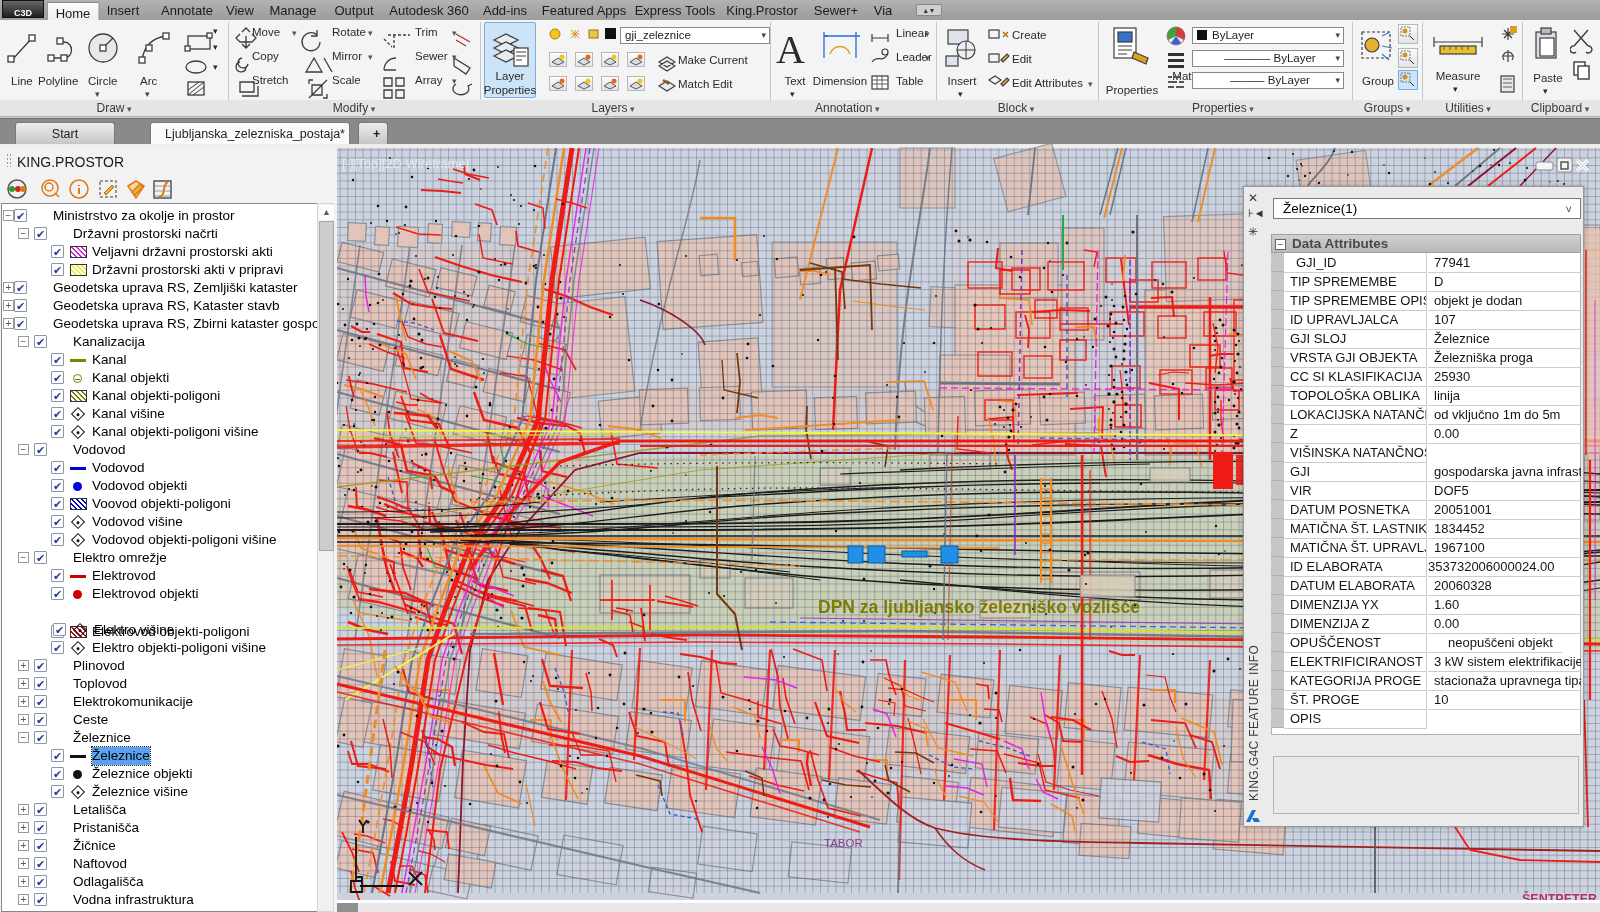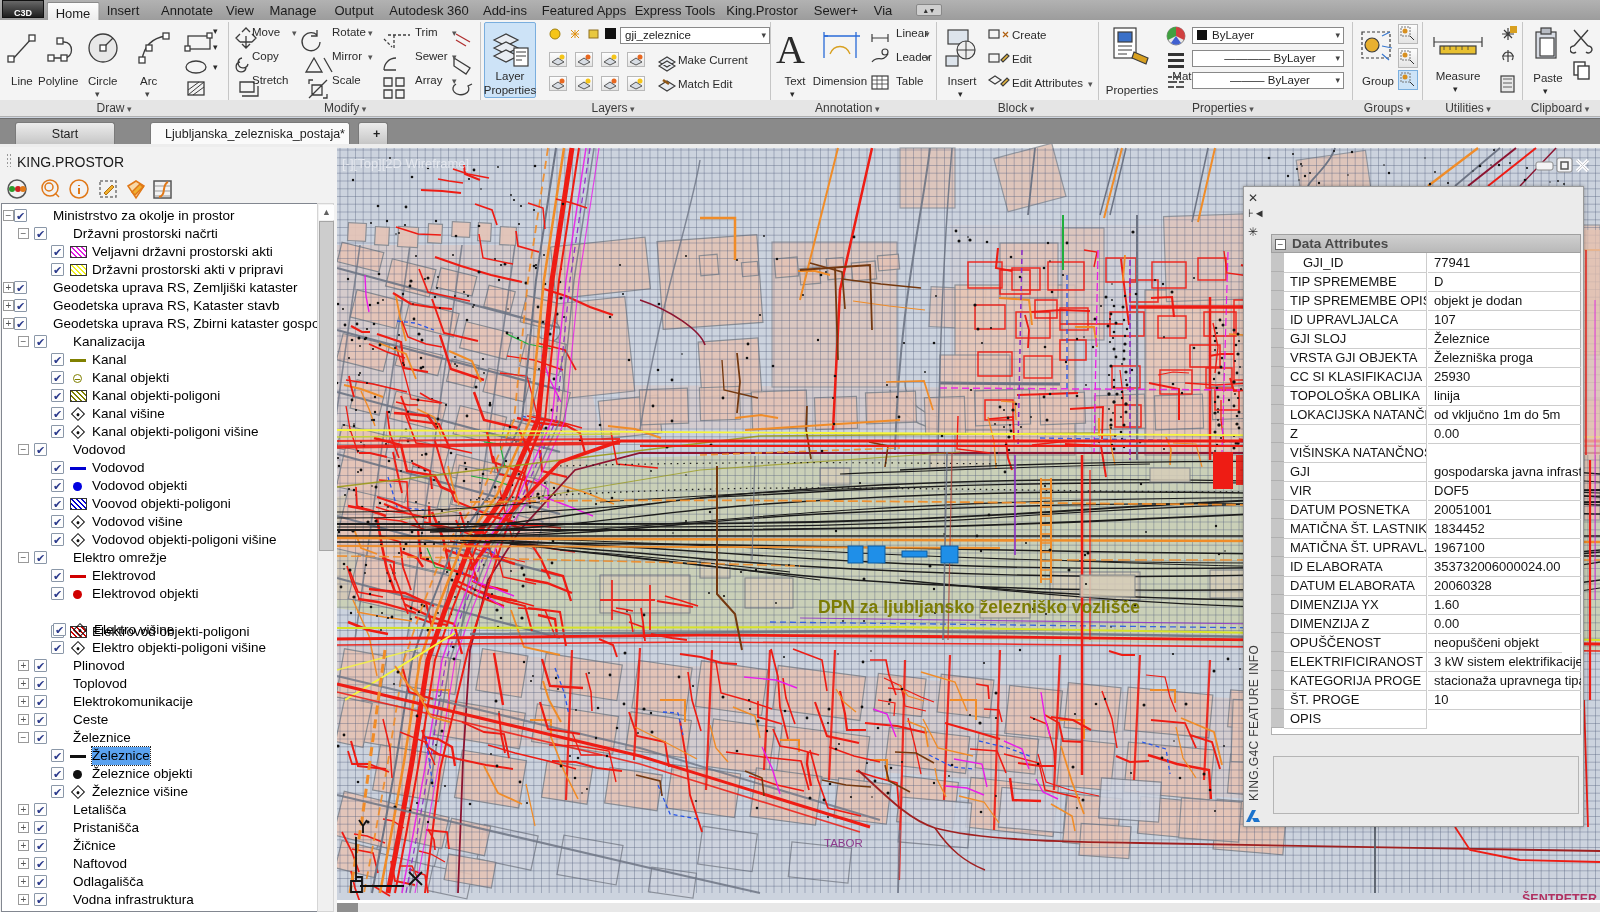--- a/index.html
+++ b/index.html
@@ -58,21 +58,21 @@
 <div class="psep" style="left:228px"></div>
 <div class="psep" style="left:480px"></div>
 <div class="psep" style="left:770px"></div>
 <div class="psep" style="left:936px"></div>
 <div class="psep" style="left:1098px"></div>
 <div class="psep" style="left:1352px"></div>
 <div class="psep" style="left:1422px"></div>
 <div class="psep" style="left:1522px"></div>
 <div id="plabels" class="abs"></div>
 <div class="plab" style="left:84px;width:60px;text-align:center">Draw</div>
-<div class="plab" style="left:324px;width:60px;text-align:left">Modify</div>
+<div class="plab" style="left:324px;width:60px;text-align:center">Modify</div>
 <div class="plab" style="left:583px;width:60px;text-align:center">Layers</div>
 <div class="plab" style="left:815px;width:60px;text-align:center">Annotation</div>
 <div class="plab" style="left:986px;width:60px;text-align:center">Block</div>
 <div class="plab" style="left:1192px;width:60px;text-align:center">Properties</div>
 <div class="plab" style="left:1357px;width:60px;text-align:center">Groups</div>
 <div class="plab" style="left:1438px;width:60px;text-align:center">Utilities</div>
 <div class="plab" style="left:1530px;width:60px;text-align:center">Clipboard</div>
 <svg class="abs" style="left:0;top:20px" width="228" height="80" viewBox="0 0 228 80">
 <g stroke="#3c3c3c" fill="none" stroke-width="1.3">
 <path d="M 12 40 L 32 18"></path>
@@ -1902,24 +1902,25 @@
 </div>
 <div id="rpanel" class="abs">
 <div style="position:absolute;left:4px;top:4px;font-size:12px;color:#333">✕</div>
 <div style="position:absolute;left:4px;top:20px;font-size:11px;color:#333">⊦◄</div>
 <div style="position:absolute;left:4px;top:38px;font-size:12px;color:#333">✳</div>
 <div id="vtext">KING.G4C FEATURE INFO</div>
 <svg style="position:absolute;left:2px;top:622px" width="16" height="14">
       <path d="M 0 13 L 6 1 L 10 1 L 4 13 Z" fill="#1a72cc"></path>
       <path d="M 6 9 L 12 9 L 14 13 L 8 13 Z" fill="#1a72cc"></path>
     </svg>
+<div style="position:absolute;left:29px;top:11px;width:308px;height:21px;background:#fff;border:1px solid #7a7a7a;font-size:13.5px;line-height:20px;padding-left:9px">Železnice(1)<span style="position:absolute;right:8px;top:0;color:#444;font-size:11px">˅</span></div>
 <div style="position:absolute;left:27px;top:47px;width:310px;height:501px;background:#fff;border:1px solid #b0b0b0"></div>
 <div style="position:absolute;left:27px;top:47px;width:310px;height:19px;background:linear-gradient(#cfcfcf,#b9b9b9);border:1px solid #a0a0a0;font-size:13.5px;font-weight:bold;color:#4a4a4a;line-height:18px"><span style="position:absolute;left:3px;top:4px;width:11px;height:11px;background:#fff;border:1px solid #666;font-size:10px;line-height:9px;text-align:center;font-weight:normal">−</span><span style="margin-left:20px">Data Attributes</span></div>
 <div style="position:absolute;left:27px;top:66px;width:13px;height:19px;background:#c6c6c6;border-bottom:1px solid #b0b0b0"></div>
-<div class="attrow" style="left:40px;top:66px;width:143px;border-bottom:1px solid #cdcdcd;border-right:1px solid #cdcdcd;padding-left:19px">GJI_ID</div>
+<div class="attrow" style="left:40px;top:66px;width:143px;border-bottom:1px solid #cdcdcd;border-right:1px solid #cdcdcd;padding-left:12px">GJI_ID</div>
 <div class="attrow" style="left:184px;top:66px;width:153px;border-bottom:1px solid #cdcdcd;padding-left:6px">77941</div>
 <div style="position:absolute;left:27px;top:85px;width:13px;height:19px;background:#c6c6c6;border-bottom:1px solid #b0b0b0"></div>
 <div class="attrow" style="left:40px;top:85px;width:143px;border-bottom:1px solid #cdcdcd;border-right:1px solid #cdcdcd;padding-left:6px">TIP SPREMEMBE</div>
 <div class="attrow" style="left:184px;top:85px;width:153px;border-bottom:1px solid #cdcdcd;padding-left:6px">D</div>
 <div style="position:absolute;left:27px;top:104px;width:13px;height:19px;background:#c6c6c6;border-bottom:1px solid #b0b0b0"></div>
 <div class="attrow" style="left:40px;top:104px;width:143px;border-bottom:1px solid #cdcdcd;border-right:1px solid #cdcdcd;padding-left:6px">TIP SPREMEMBE OPIS</div>
 <div class="attrow" style="left:184px;top:104px;width:153px;border-bottom:1px solid #cdcdcd;padding-left:6px">objekt je dodan</div>
 <div style="position:absolute;left:27px;top:123px;width:13px;height:19px;background:#c6c6c6;border-bottom:1px solid #b0b0b0"></div>
 <div class="attrow" style="left:40px;top:123px;width:143px;border-bottom:1px solid #cdcdcd;border-right:1px solid #cdcdcd;padding-left:6px">ID UPRAVLJALCA</div>
 <div class="attrow" style="left:184px;top:123px;width:153px;border-bottom:1px solid #cdcdcd;padding-left:6px">107</div>
@@ -1954,33 +1955,33 @@
 <div class="attrow" style="left:40px;top:313px;width:143px;border-bottom:1px solid #cdcdcd;border-right:1px solid #cdcdcd;padding-left:6px">DATUM POSNETKA</div>
 <div class="attrow" style="left:184px;top:313px;width:153px;border-bottom:1px solid #cdcdcd;padding-left:6px">20051001</div>
 <div style="position:absolute;left:27px;top:332px;width:13px;height:19px;background:#c6c6c6;border-bottom:1px solid #b0b0b0"></div>
 <div class="attrow" style="left:40px;top:332px;width:143px;border-bottom:1px solid #cdcdcd;border-right:1px solid #cdcdcd;padding-left:6px">MATIČNA ŠT. LASTNIKA</div>
 <div class="attrow" style="left:184px;top:332px;width:153px;border-bottom:1px solid #cdcdcd;padding-left:6px">1834452</div>
 <div style="position:absolute;left:27px;top:351px;width:13px;height:19px;background:#c6c6c6;border-bottom:1px solid #b0b0b0"></div>
 <div class="attrow" style="left:40px;top:351px;width:143px;border-bottom:1px solid #cdcdcd;border-right:1px solid #cdcdcd;padding-left:6px">MATIČNA ŠT. UPRAVLJALCA</div>
 <div class="attrow" style="left:184px;top:351px;width:153px;border-bottom:1px solid #cdcdcd;padding-left:6px">1967100</div>
 <div style="position:absolute;left:27px;top:370px;width:13px;height:19px;background:#c6c6c6;border-bottom:1px solid #b0b0b0"></div>
 <div class="attrow" style="left:40px;top:370px;width:143px;border-bottom:1px solid #cdcdcd;border-right:1px solid #cdcdcd;padding-left:6px">ID ELABORATA</div>
-<div class="attrow" style="left:184px;top:370px;width:153px;border-bottom:1px solid #cdcdcd;padding-left:6px">353732006000024.00</div>
+<div class="attrow" style="left:184px;top:370px;width:153px;border-bottom:1px solid #cdcdcd;">353732006000024.00</div>
 <div style="position:absolute;left:27px;top:389px;width:13px;height:19px;background:#c6c6c6;border-bottom:1px solid #b0b0b0"></div>
 <div class="attrow" style="left:40px;top:389px;width:143px;border-bottom:1px solid #cdcdcd;border-right:1px solid #cdcdcd;padding-left:6px">DATUM ELABORATA</div>
 <div class="attrow" style="left:184px;top:389px;width:153px;border-bottom:1px solid #cdcdcd;padding-left:6px">20060328</div>
 <div style="position:absolute;left:27px;top:408px;width:13px;height:19px;background:#c6c6c6;border-bottom:1px solid #b0b0b0"></div>
 <div class="attrow" style="left:40px;top:408px;width:143px;border-bottom:1px solid #cdcdcd;border-right:1px solid #cdcdcd;padding-left:6px">DIMENZIJA YX</div>
 <div class="attrow" style="left:184px;top:408px;width:153px;border-bottom:1px solid #cdcdcd;padding-left:6px">1.60</div>
 <div style="position:absolute;left:27px;top:427px;width:13px;height:19px;background:#c6c6c6;border-bottom:1px solid #b0b0b0"></div>
 <div class="attrow" style="left:40px;top:427px;width:143px;border-bottom:1px solid #cdcdcd;border-right:1px solid #cdcdcd;padding-left:6px">DIMENZIJA Z</div>
 <div class="attrow" style="left:184px;top:427px;width:153px;border-bottom:1px solid #cdcdcd;padding-left:6px">0.00</div>
 <div style="position:absolute;left:27px;top:446px;width:13px;height:19px;background:#c6c6c6;border-bottom:1px solid #b0b0b0"></div>
 <div class="attrow" style="left:40px;top:446px;width:143px;border-bottom:1px solid #cdcdcd;border-right:1px solid #cdcdcd;padding-left:6px">OPUŠČENOST</div>
-<div class="attrow" style="left:184px;top:446px;width:134px;border-bottom:1px solid #cdcdcd;padding-left:6px">neopuščeni objekt</div>
+<div class="attrow" style="left:184px;top:446px;width:134px;border-bottom:1px solid #cdcdcd;padding-left:20px">neopuščeni objekt</div>
 <div style="position:absolute;left:27px;top:465px;width:13px;height:19px;background:#c6c6c6;border-bottom:1px solid #b0b0b0"></div>
 <div class="attrow" style="left:40px;top:465px;width:143px;border-bottom:1px solid #cdcdcd;border-right:1px solid #cdcdcd;padding-left:6px">ELEKTRIFICIRANOST PROGE</div>
 <div class="attrow" style="left:184px;top:465px;width:153px;border-bottom:1px solid #cdcdcd;padding-left:6px">3 kW sistem elektrifikacije</div>
 <div style="position:absolute;left:27px;top:484px;width:13px;height:19px;background:#c6c6c6;border-bottom:1px solid #b0b0b0"></div>
 <div class="attrow" style="left:40px;top:484px;width:143px;border-bottom:1px solid #cdcdcd;border-right:1px solid #cdcdcd;padding-left:6px">KATEGORIJA PROGE</div>
 <div class="attrow" style="left:184px;top:484px;width:153px;border-bottom:1px solid #cdcdcd;padding-left:6px">stacionaža upravnega tipa</div>
 <div style="position:absolute;left:27px;top:503px;width:13px;height:19px;background:#c6c6c6;border-bottom:1px solid #b0b0b0"></div>
 <div class="attrow" style="left:40px;top:503px;width:143px;border-bottom:1px solid #cdcdcd;border-right:1px solid #cdcdcd;padding-left:6px">ŠT. PROGE</div>
 <div class="attrow" style="left:184px;top:503px;width:153px;border-bottom:1px solid #cdcdcd;padding-left:6px">10</div>
 <div style="position:absolute;left:27px;top:522px;width:13px;height:19px;background:#c6c6c6;border-bottom:1px solid #b0b0b0"></div>

